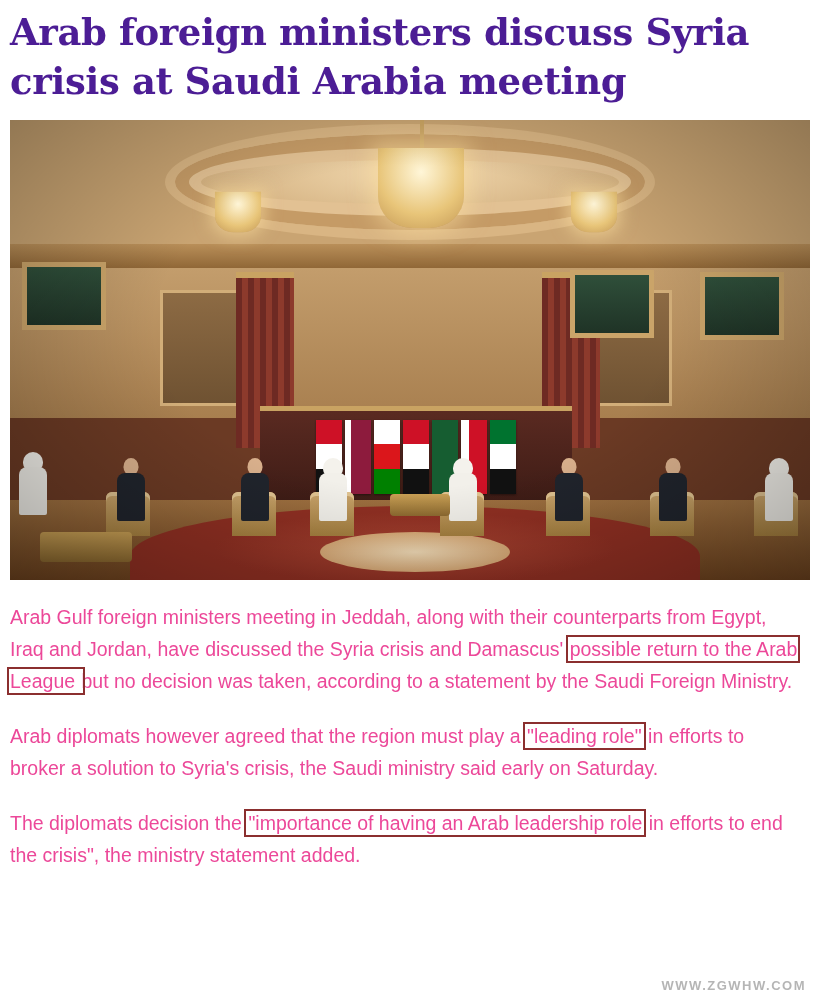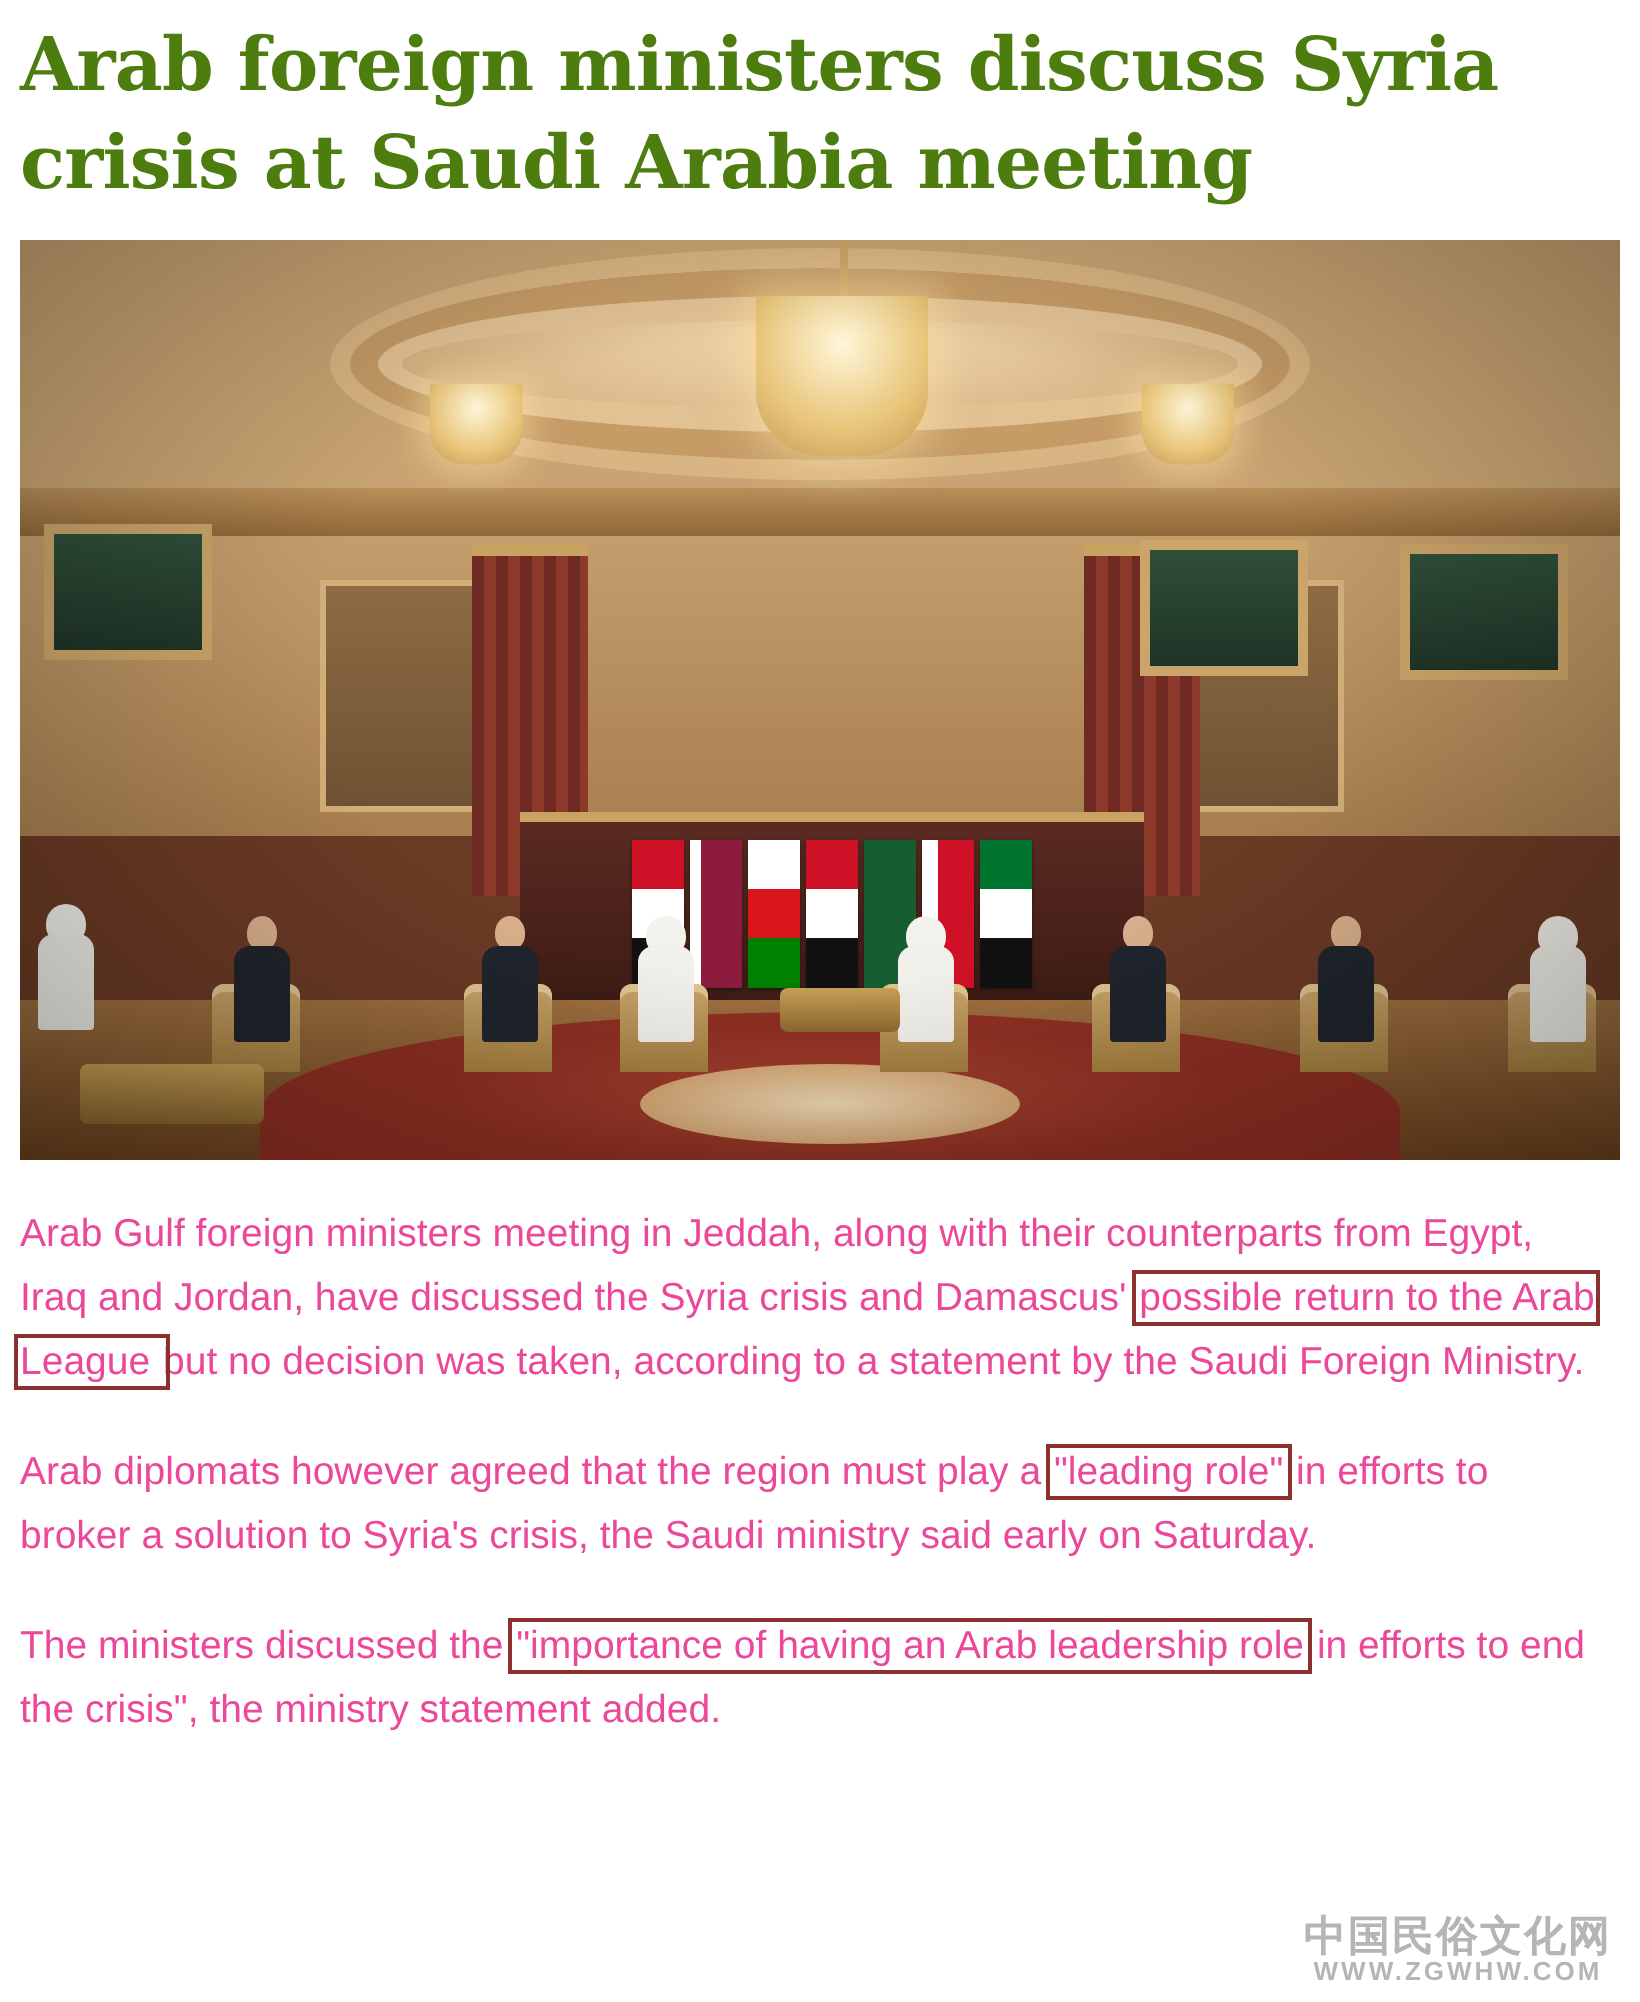--- a/index.html
+++ b/index.html
@@ -20,21 +20,21 @@
     position: relative;
     background: #fff;
     box-sizing: border-box;
   }
   .headline {
     font-family: "DejaVu Serif", serif;
     font-weight: bold;
     font-size: 37px;
     line-height: 1.33;
     letter-spacing: -0.4px;
-    color: #4d7c0f;
+    color: #4c1d95;
     padding: 8px 14px 0 10px;
     margin: 0;
   }
   .hero {
     margin: 14px 10px 0 10px;
     width: 800px;
     height: 460px;
     position: relative;
     overflow: hidden;
     background: #6b3a24;
@@ -272,22 +272,21 @@
   </div>
 
   <div class="article">
     <p class="para">
       <span>Arab Gulf foreign ministers meeting in Jeddah, along with their counterparts from Egypt, Iraq and Jordan, have discussed the Syria crisis and Damascus' </span><span class="hl">possible return to the Arab League </span><span>but no decision was taken, according to a statement by the Saudi Foreign Ministry.</span>
     </p>
     <p class="para">
       <span>Arab diplomats however agreed that the region must play a </span><span class="hl">"leading role"</span><span> in efforts to broker a solution to Syria's crisis, the Saudi ministry said early on Saturday.</span>
     </p>
     <p class="para">
-      <span>The ministers discussed the </span><span class="hl">"importance of having an Arab leadership role</span><span> in efforts to end the crisis", the ministry statement added.</span>
+      <span>The diplomats decision the </span><span class="hl">"importance of having an Arab leadership role</span><span> in efforts to end the crisis", the ministry statement added.</span>
     </p>
   </div>
 
   <div class="watermark">
-    <div class="wm-cn">中国民俗文化网</div>
     <div class="wm-url">WWW.ZGWHW.COM</div>
   </div>
 
 </div>
 
 </body></html>

